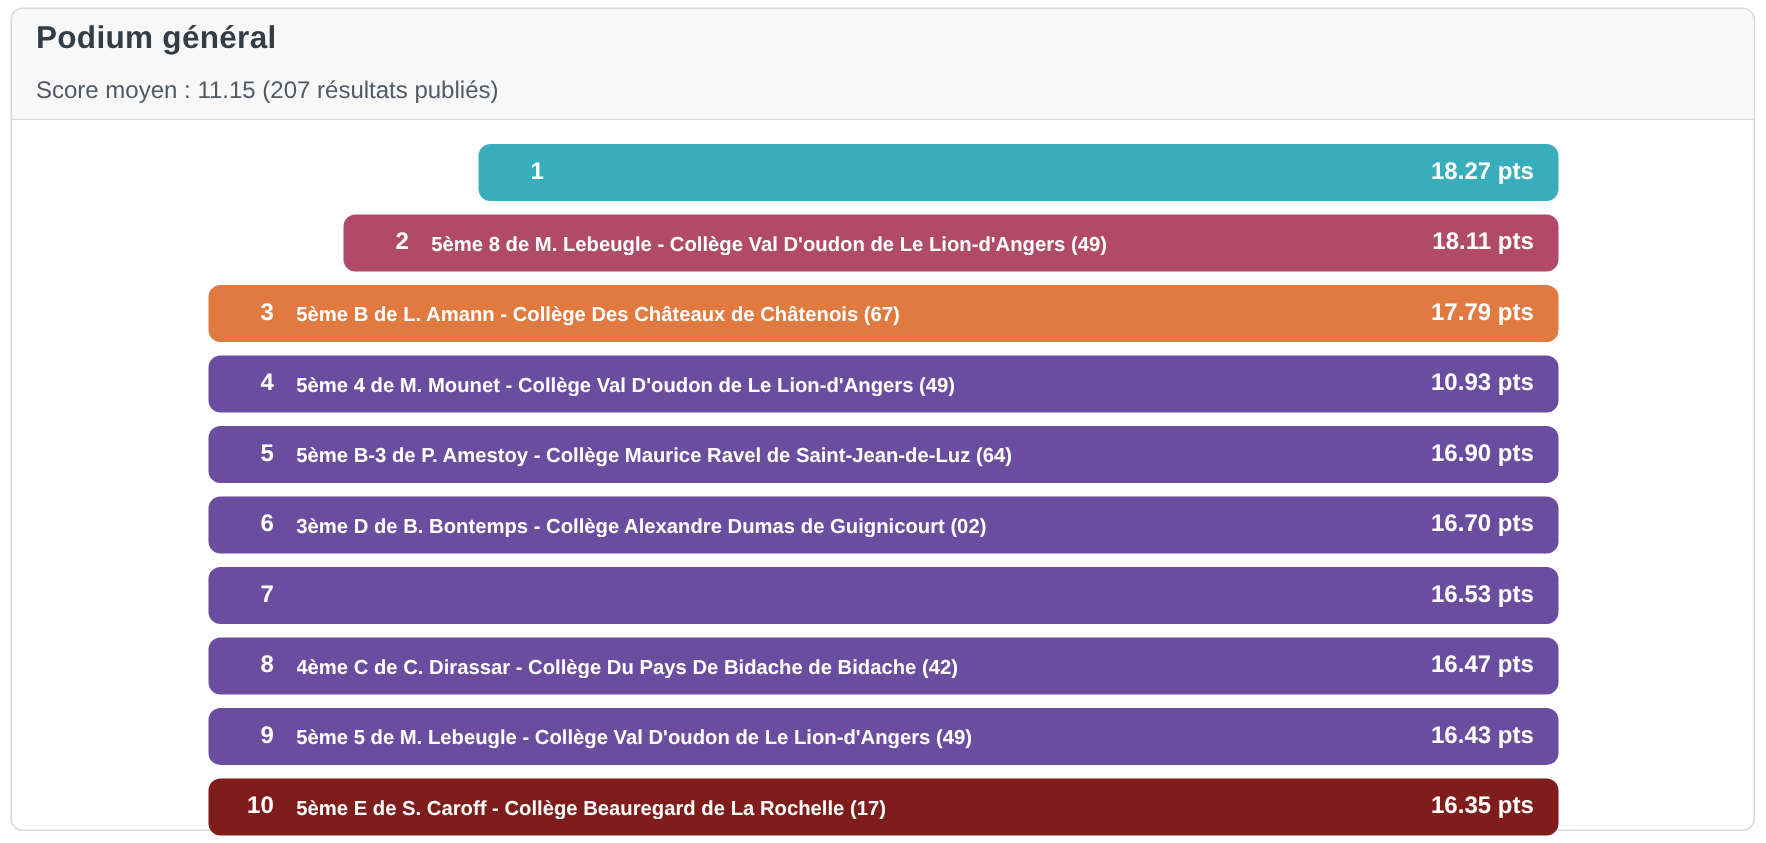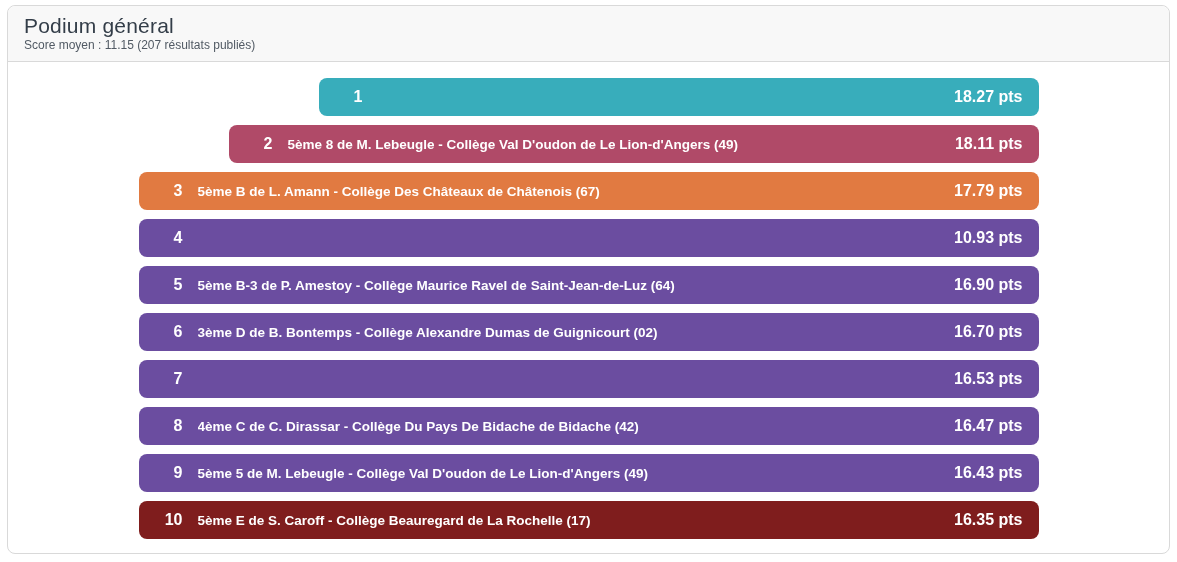--- a/index.html
+++ b/index.html
@@ -18,28 +18,28 @@
     border-radius: 8px;
   }
   .card-header {
     background: #f8f8f8;
     border-bottom: 1px solid #d9d9d9;
     border-radius: 8px 8px 0 0;
     padding: 8px 16px 9px 16px;
   }
   .title {
     font-size: 21px;
-    font-weight: 400;
+    font-weight: 700;
     color: #333d48;
     letter-spacing: 0.2px;
   }
   .subtitle {
-    font-size: 12px;
+    font-size: 16px;
     color: #515a64;
-    margin-top: 0;
+    margin-top: 14px;
   }
   .rows {
     width: 900px;
     margin: 16px auto 0 auto;
   }
   .row {
     height: 38px;
     border-radius: 8px;
     margin-bottom: 9px;
     margin-left: auto;          
@@ -90,20 +90,21 @@
   </div>
 
   <div class="row" style="background: rgb(225, 122, 65); width: 100%;">
     <span class="rank">3</span>
     <span class="label">5ème B de L. Amann - Collège Des Châteaux de Châtenois (67)</span>
     <span class="pts">17.79 pts</span>
   </div>
 
   <div class="row" style="background: rgb(107, 77, 160); width: 100%;">
     <span class="rank">4</span>
+    <span class="label">5ème 4 de M. Mounet - Collège Val D'oudon de Le Lion-d'Angers (49)</span>
     <span class="pts">10.93 pts</span>
   </div>
 
   <div class="row" style="background: rgb(107, 77, 160); width: 100%;">
     <span class="rank">5</span>
     <span class="label">5ème B-3 de P. Amestoy - Collège Maurice Ravel de Saint-Jean-de-Luz (64)</span>
     <span class="pts">16.90 pts</span>
   </div>
 
   <div class="row" style="background: rgb(107, 77, 160); width: 100%;">

